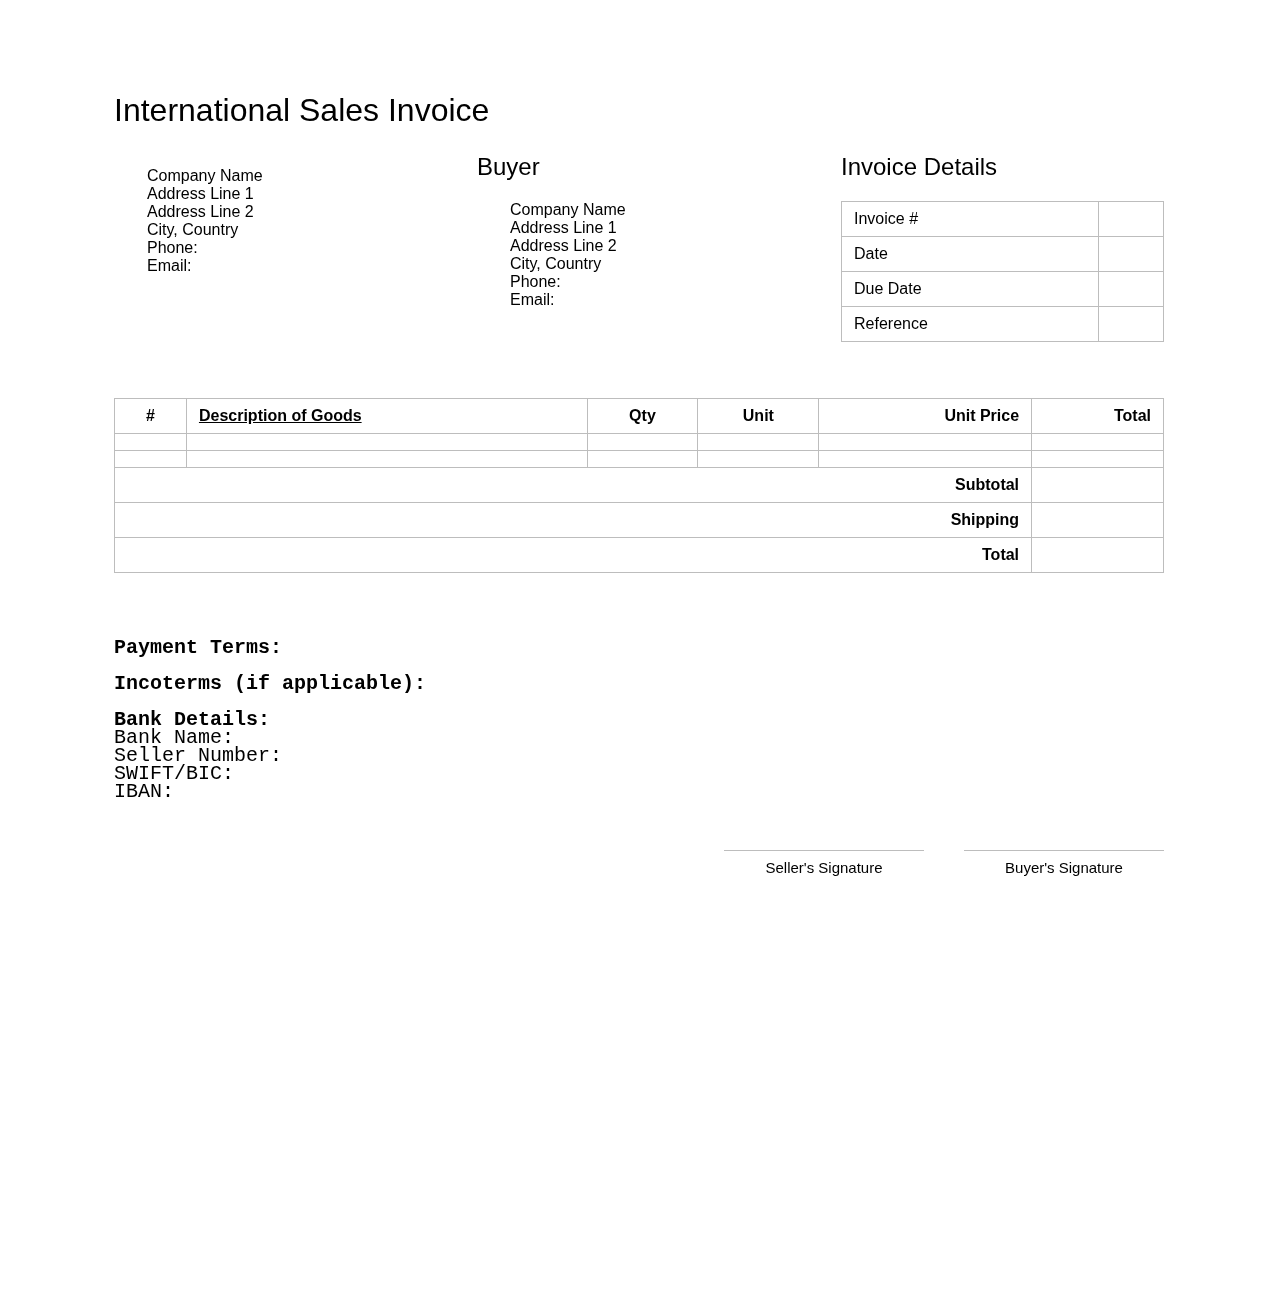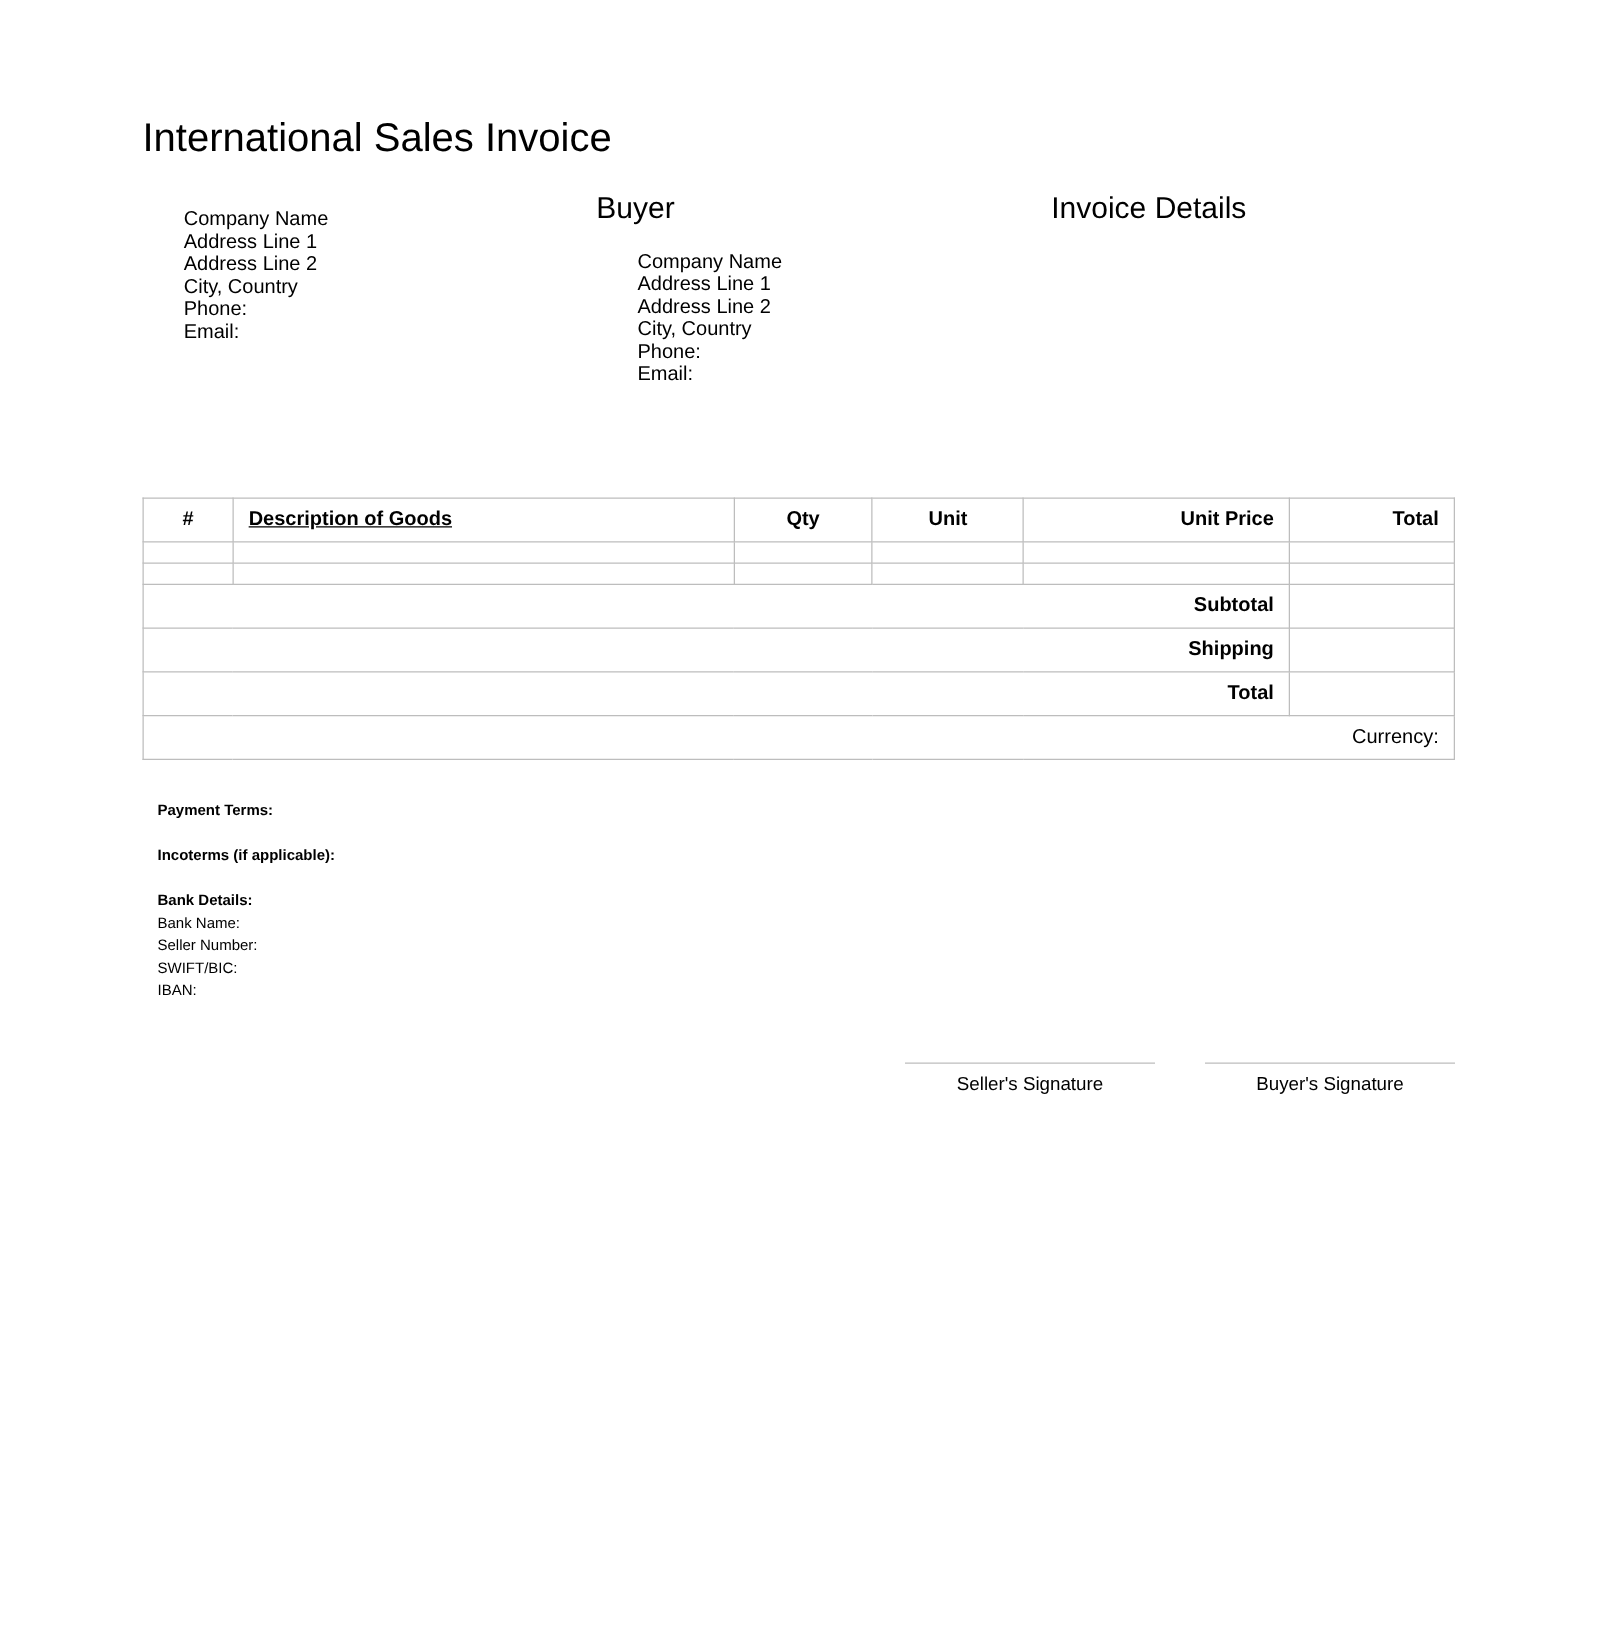--- a/index.html
+++ b/index.html
@@ -39,21 +39,21 @@
     }
     .items td.empty { height: 16px; padding: 0; }
     .items .sumlabel { text-align: right; font-weight: bold; padding: 0 12px; height: 34px; }
     .items .currency { text-align: right; padding: 0 12px; height: 34px; }
     .c-num { width: 47px; text-align: center; }
     .c-desc { width: 376px; text-align: left; text-decoration: underline; }
     .c-qty { width: 86px; text-align: center; }
     .c-unit { width: 96px; text-align: center; }
     .c-price { width: 188px; text-align: right; }
     .c-total { width: 107px; text-align: right; }
-    .terms { position: absolute; top: 639px; left: 12px; font-size: 12px; line-height: 18px; }
+    .terms { position: absolute; top: 639px; left: 0; font-size: 20px; line-height: 18px; font-family: Liberation Mono, monospace; }
     .terms .b { font-weight: bold; }
     .terms .gap { height: 18px; }
     .sig { position: absolute; top: 850px; width: 200px; text-align: center; }
     .sig .line { border-top: 1px solid #bdbdbd; height: 0; }
     .sig .lbl { font-size: 15px; margin-top: 9px; line-height: 16px; }
     .sig-seller { left: 610px; }
     .sig-buyer { left: 850px; }
   </style>
 </head>
 <body>
@@ -79,20 +79,40 @@
       <div>Address Line 1</div>
       <div>Address Line 2</div>
       <div>City, Country</div>
       <div>Phone:</div>
       <div>Email:</div>
     </div>
   </div>
 
   <div class="col details">
     <h2>Invoice Details</h2>
+    <table class="details-table">
+      <tbody>
+          <tr>
+        <td>Invoice #</td>
+        <td class="val"></td>
+      </tr>
+      <tr>
+        <td>Date</td>
+        <td class="val"></td>
+      </tr>
+      <tr>
+        <td>Due Date</td>
+        <td class="val"></td>
+      </tr>
+      <tr>
+        <td>Reference</td>
+        <td class="val"></td>
+      </tr>
+    </tbody>
+      </table>
   </div>
 
   <table class="items">
     <tbody>
         <tr>
       <th class="c-num">#</th>
       <th class="c-desc">Description of Goods</th>
       <th class="c-qty">Qty</th>
       <th class="c-unit">Unit</th>
       <th class="c-price">Unit Price</th>
@@ -119,23 +139,20 @@
       <td></td>
     </tr>
     <tr>
       <td colspan="5" class="sumlabel">Shipping</td>
       <td></td>
     </tr>
     <tr>
       <td colspan="5" class="sumlabel">Total</td>
       <td></td>
     </tr>
-    <tr>
-      <td colspan="6" class="currency">Currency:</td>
-    </tr>
   </tbody>
     </table>
 
   <div class="terms">
     <div class="b">Payment Terms:</div>
     <div class="gap"></div>
     <div class="b">Incoterms (if applicable):</div>
     <div class="gap"></div>
     <div class="b">Bank Details:</div>
     <div>Bank Name:</div>

